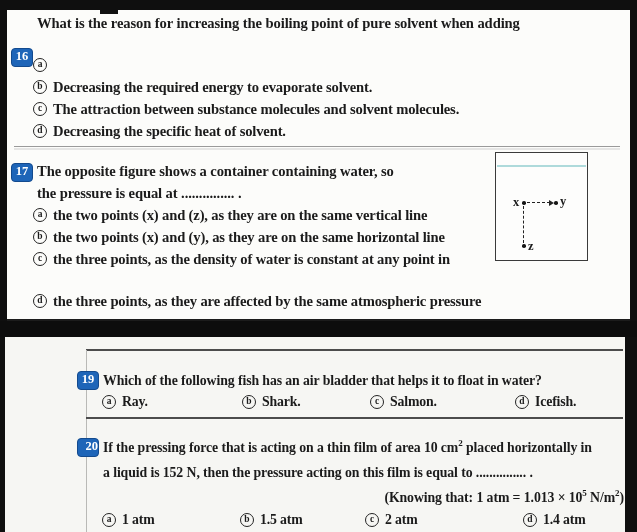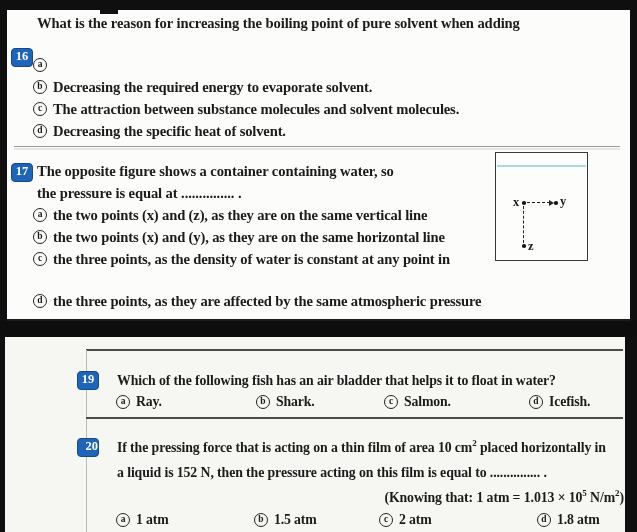--- a/index.html
+++ b/index.html
@@ -13,21 +13,21 @@
   #page-bottom { left:5px; top:337px; width:620px; height:195px; background:#f6f6f3; }
   #divider-band { position:absolute; left:0; top:321px; width:637px; height:16px; background:#0d0d0d; }
   #top-strip-notch { position:absolute; left:100px; top:10px; width:18px; height:4px; background:#111; }
 
   .badge {
     position:absolute; width:22px; height:19px; box-sizing:border-box;
     background:#1e65b8; border:1.5px solid #134a8e; border-radius:4px;
     color:#ffffff; font-size:12.5px; line-height:15px; text-align:center;
   }
   .tline { position:absolute; font-size:14.6px; line-height:18px; white-space:nowrap; letter-spacing:-0.1px; }
-  .small { font-size:13.8px;margin-left:14px; }
+  .small { font-size:13.8px; }
   .opt { position:absolute; display:flex; align-items:flex-start; gap:6px; white-space:nowrap; font-size:14.6px; line-height:18px; letter-spacing:-0.15px; }
   .opt.small { font-size:13.8px; }
   .circle {
     width:14px; height:14px; min-width:14px; box-sizing:border-box; margin-top:1.5px;
     border:1.4px solid #242424; border-radius:50%;
     display:flex; align-items:center; justify-content:center;
     font-size:9.5px; line-height:1; letter-spacing:0;
   }
   sup { font-size:9px; line-height:0; vertical-align:super; }
 
@@ -198,16 +198,16 @@
   <div class="opt small" style="left:365px; top:511px;">
     <span class="circle">
         <span>c</span>
       </span>
     <span>2 atm</span>
   </div>
   <div class="opt small" style="left:523px; top:511px;">
     <span class="circle">
         <span>d</span>
       </span>
-    <span>1.8 atm</span>
+    <span>1.4 atm</span>
   </div>
 
 </div>
 
 </body></html>

